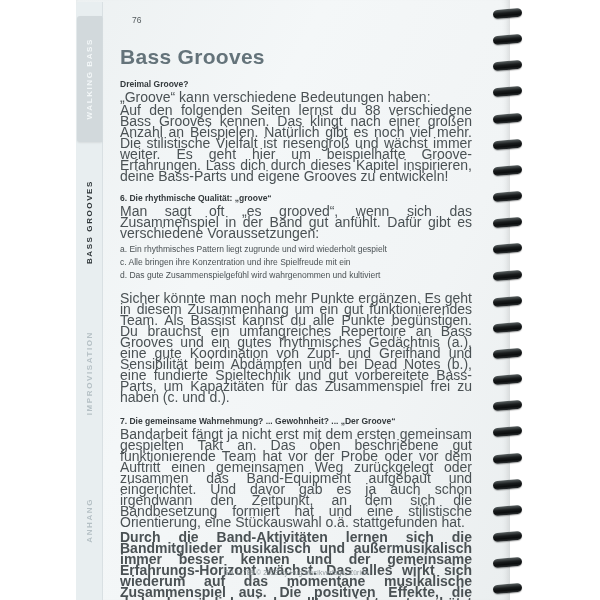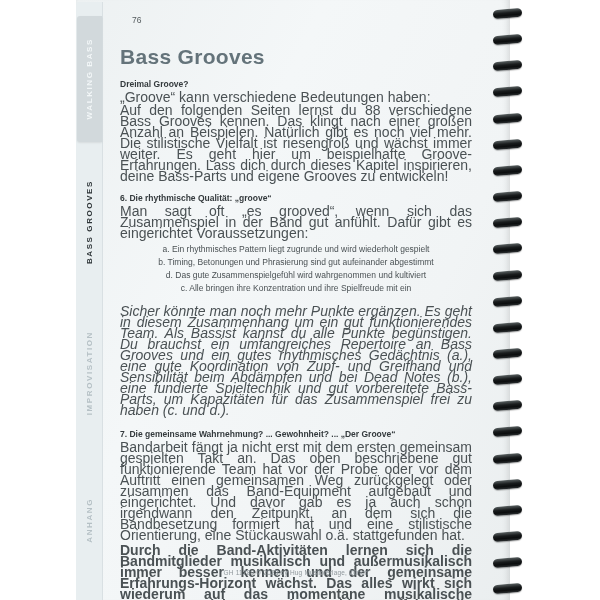--- a/index.html
+++ b/index.html
@@ -42,23 +42,23 @@
   .content{position:absolute;left:120px;top:0;width:352px;color:#474e52;}
   .pageno{position:absolute;top:15px;left:12px;font-size:8.5px;color:#545b5e;}
   .doc-title{
     position:absolute;top:45px;left:0;font-size:21px;font-weight:bold;
     color:#64737a;letter-spacing:0.3px;
   }
   .flow{position:absolute;top:79px;left:0;width:352px;}
   .flow p{margin:0;font-size:14px;line-height:11px;text-align:justify;color:#4a5154;}
   .flow .h{margin:0;font-size:8.5px;line-height:11px;font-weight:bold;color:#343a3d;}
   .mt2{margin-top:2px!important;} .mt4{margin-top:4px!important;font-weight:bold;}
-  .mt10{margin-top:10px!important;font-style:italic;} .mt11{margin-top:11px!important;}
+  .mt10{margin-top:10px!important;} .mt11{margin-top:11px!important;}
   .mt13{margin-top:13px!important;} .mt16{margin-top:16px!important;}
-  .list{margin:4px 0 11px 0;padding:0;list-style:none;text-align:center;}
+  .list{margin:4px 0 11px 0;padding:0;list-style:none;}
   .list div{font-size:8.5px;line-height:13px;color:#4a5154;}
   .footer{
     position:absolute;top:569px;left:0;width:352px;text-align:center;
     font-size:6.5px;color:#8f979b;letter-spacing:0.2px;
   }
   
   .coil{
     position:absolute;left:493px;width:29px;height:9px;border-radius:5px;
     background:linear-gradient(180deg,#5a6162 0%,#191c1d 42%,#0b0d0e 70%,#2c3032 100%);
     transform:rotate(-5deg);
@@ -89,26 +89,25 @@
   <div class="pageno">76</div>
   <div class="doc-title">Bass Grooves</div>
 
   <div class="flow">
     <div class="h">Dreimal Groove?</div>
     <p class="mt2">„Groove“ kann verschiedene Bedeutungen haben:</p>
 
     <p class="mt2">Auf den folgenden Seiten lernst du 88 verschiedene Bass Grooves kennen. Das klingt nach einer großen Anzahl an Beispielen. Natürlich gibt es noch viel mehr. Die stilistische Vielfalt ist riesengroß und wächst immer weiter. Es geht hier um beispielhafte Groove-Erfahrungen. Lass dich durch dieses Kapitel inspirieren, deine Bass-Parts und eigene Grooves zu entwickeln!</p>
 
     <div class="h mt11">6. Die rhythmische Qualität: „groove“</div>
-    <p class="mt2">Man sagt oft „es grooved“, wenn sich das Zusammenspiel in der Band gut anfühlt. Dafür gibt es eingerichtet Voraussetzungen:</p>
+    <p class="mt2">Man sagt oft „es grooved“, wenn sich das Zusammenspiel in der Band gut anfühlt. Dafür gibt es verschiedene Voraussetzungen:</p>
     <div class="list">
       <div>a. Ein rhythmisches Pattern liegt zugrunde und wird wiederholt gespielt</div>
-      <div>b. Timing, Betonungen und Phrasierung sind gut aufeinander abgestimmt</div>
+      <div>c. Alle bringen ihre Konzentration und ihre Spielfreude mit ein</div>
       <div>d. Das gute Zusammenspielgefühl wird wahrgenommen und kultiviert</div>
-      <div>c. Alle bringen ihre Konzentration und ihre Spielfreude mit ein</div>
     </div>
     <p class="mt10">Sicher könnte man noch mehr Punkte ergänzen. Es geht in diesem Zusammenhang um ein gut funktionierendes Team. Als Bassist kannst du alle Punkte begünstigen. Du brauchst ein umfangreiches Repertoire an Bass Grooves und ein gutes rhythmisches Gedächtnis (a.), eine gute Koordination von Zupf- und Greifhand und Sensibilität beim Abdämpfen und bei Dead Notes (b.), eine fundierte Spieltechnik und gut vorbereitete Bass-Parts, um Kapazitäten für das Zusammenspiel frei zu haben (c. und d.).</p>
 
     <div class="h mt13">7. Die gemeinsame Wahrnehmung? ... Gewohnheit? ... „Der Groove“</div>
     <p class="mt2">Bandarbeit fängt ja nicht erst mit dem ersten gemeinsam gespielten Takt an. Das oben beschriebene gut funktionierende Team hat vor der Probe oder vor dem Auftritt einen gemeinsamen Weg zurückgelegt oder zusammen das Band-Equipment aufgebaut und eingerichtet. Und davor gab es ja auch schon irgendwann den Zeitpunkt, an dem sich die Bandbesetzung formiert hat und eine stilistische Orientierung, eine Stückauswahl o.ä. stattgefunden hat.</p>
     <p class="mt4">Durch die Band-Aktivitäten lernen sich die Bandmitglieder musikalisch und außermusikalisch immer besser kennen und der gemeinsame Erfahrungs-Horizont wächst. Das alles wirkt sich wiederum auf das momentane musikalische Zusammenspiel aus. Die positiven Effekte, die dadurch möglich sind, sollten nicht unterschätzt werden. Sie können sich mit den Punkten 2c. und 2d. zu einem „guten Groove“ verbinden.</p>
   </div>
 
   <div class="footer">GH 11789 © 2023 by Hug Musikverlage, Zürich</div>
 </div>

